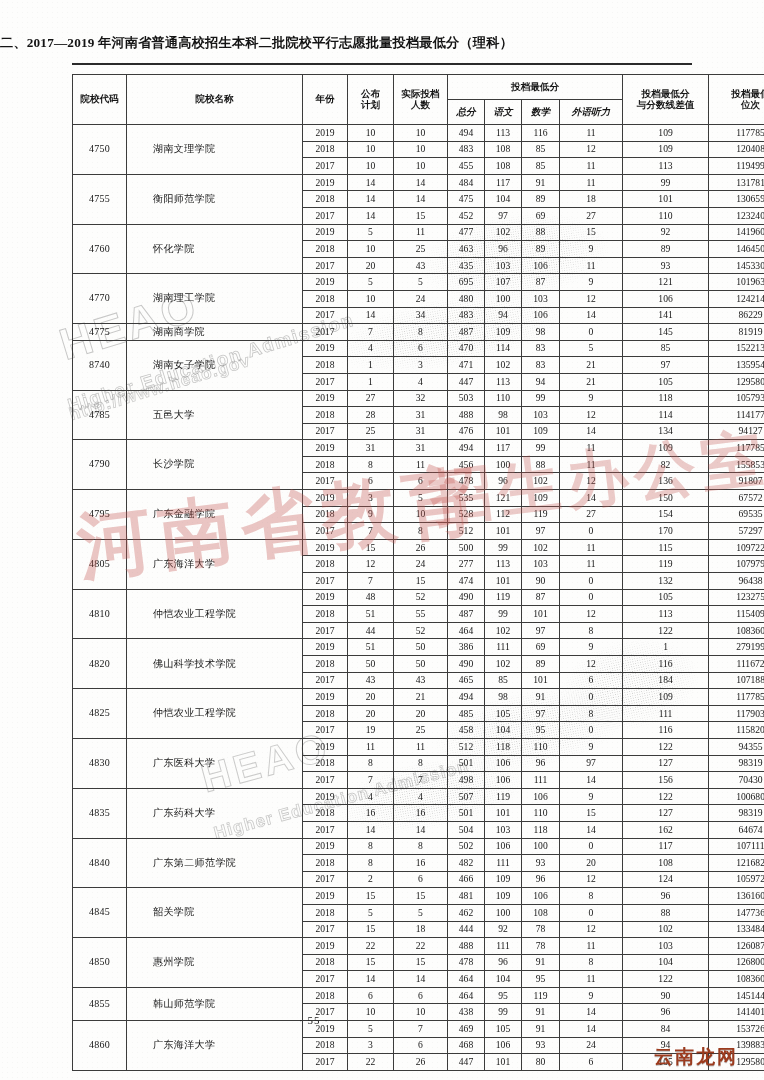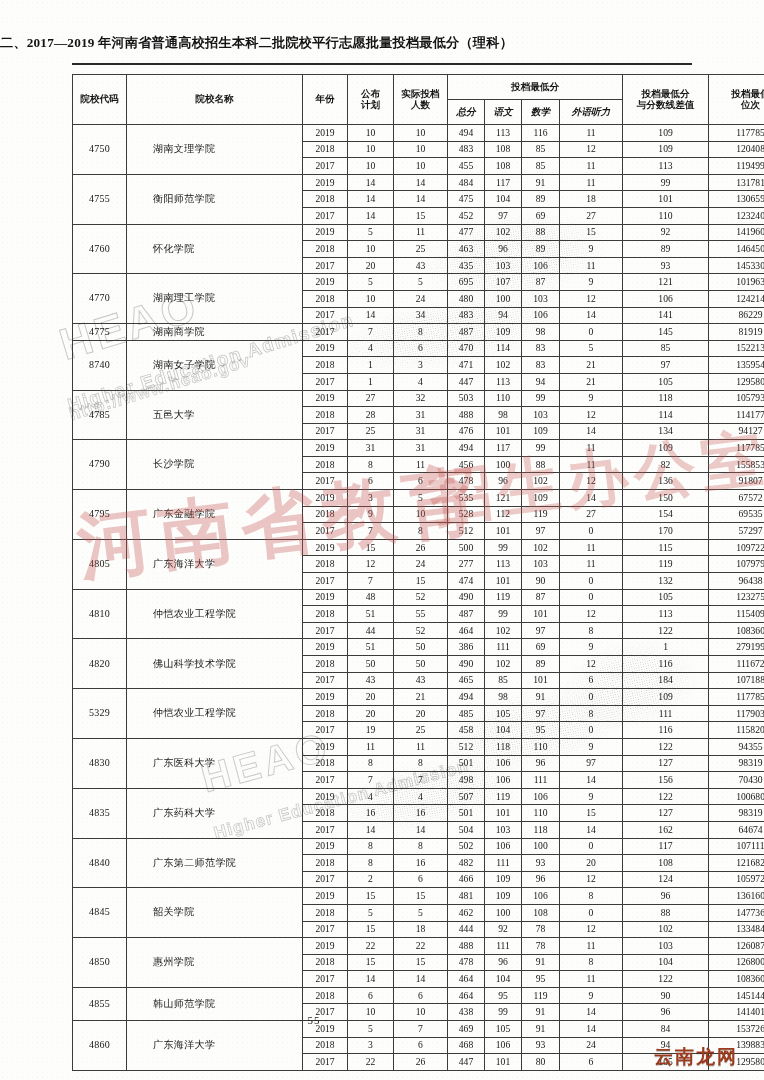--- a/index.html
+++ b/index.html
@@ -686,21 +686,21 @@
             <td>43</td>
             <td>43</td>
             <td>465</td>
             <td>85</td>
             <td>101</td>
             <td>6</td>
             <td>184</td>
             <td>107188</td>
           </tr>
           <tr class="group-start">
-            <td class="code" rowspan="3">5329</td>
+            <td class="code" rowspan="3">4825</td>
             <td class="name" rowspan="3">仲恺农业工程学院</td>
             <td>2019</td>
             <td>20</td>
             <td>21</td>
             <td>494</td>
             <td>98</td>
             <td>91</td>
             <td>0</td>
             <td>109</td>
             <td>117785</td>

